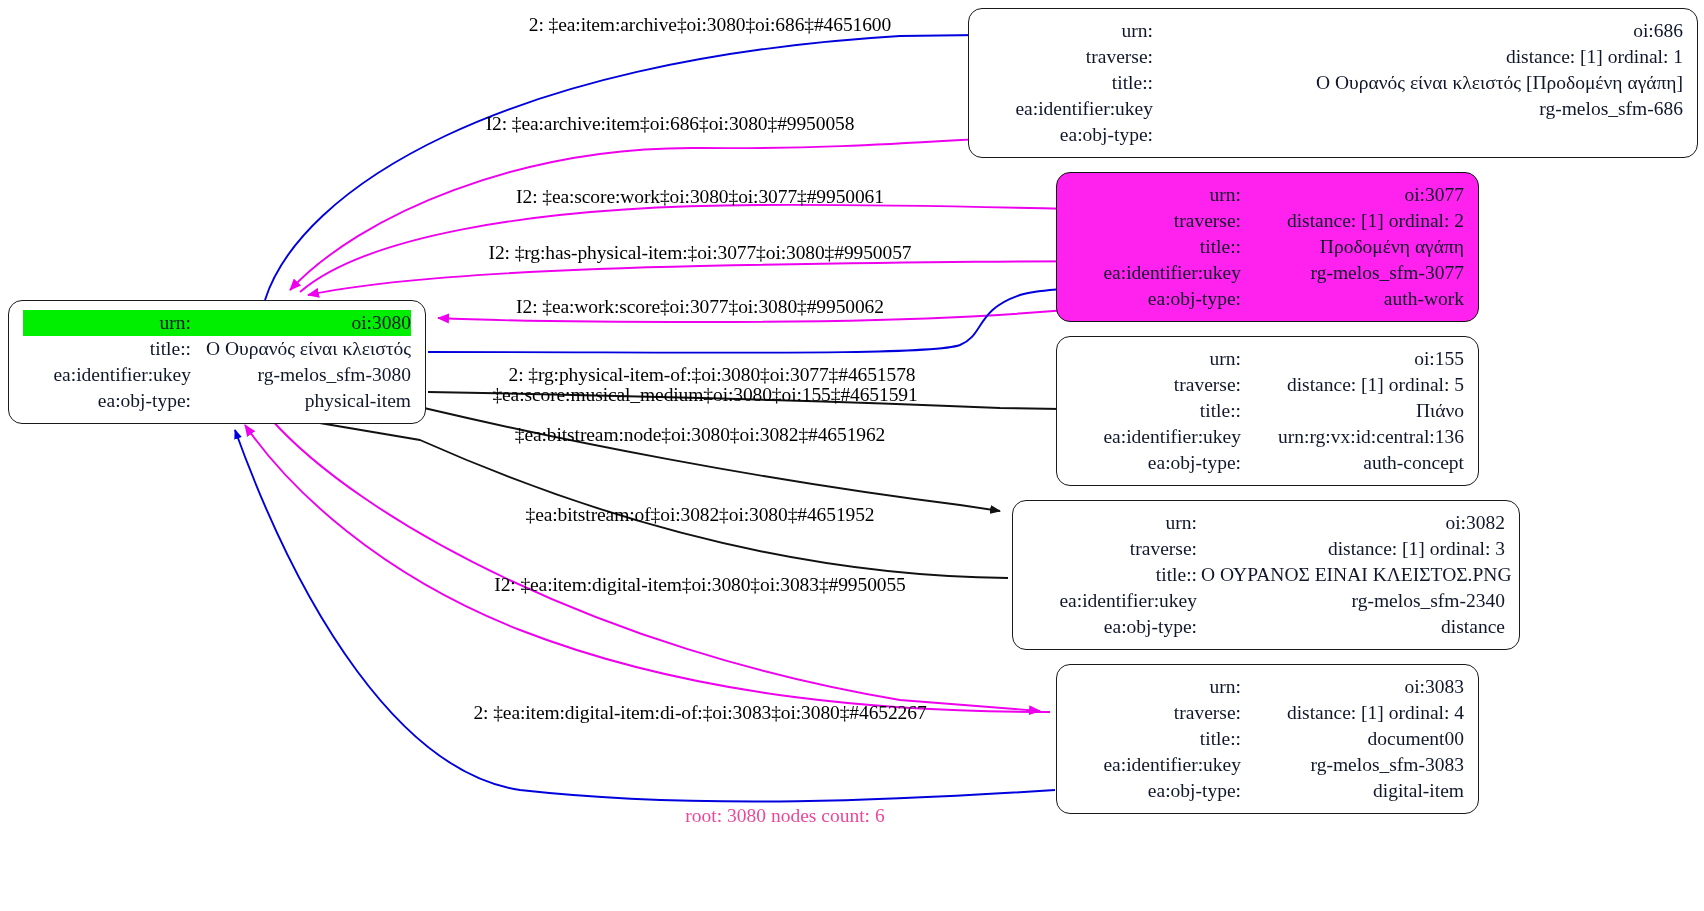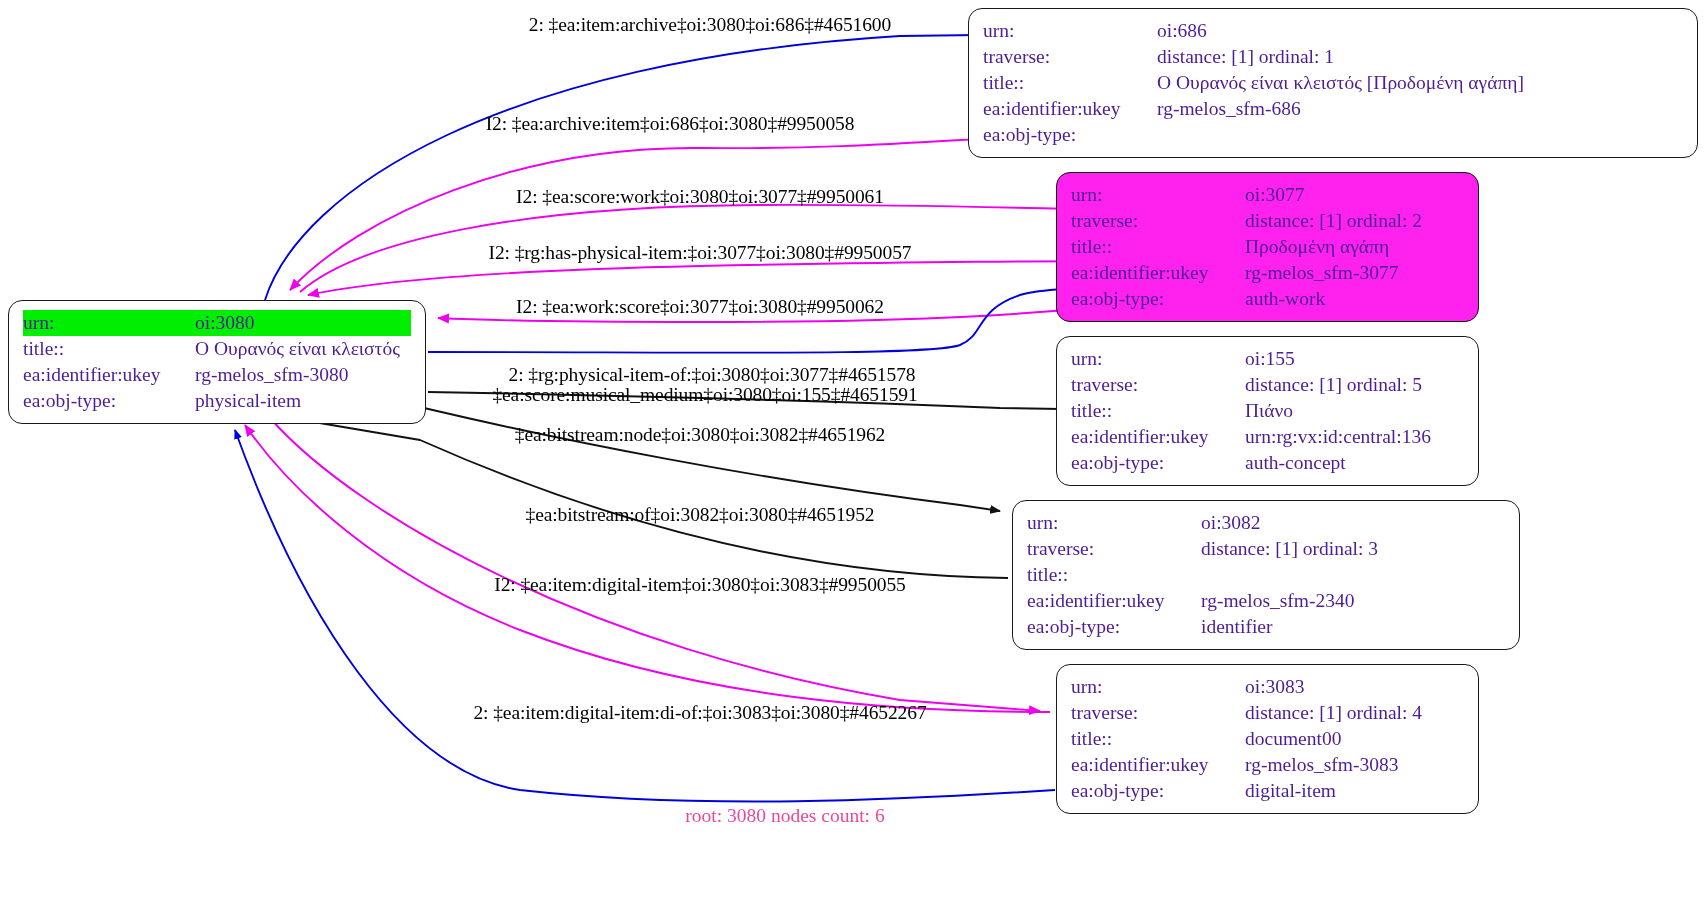--- a/index.html
+++ b/index.html
@@ -34,21 +34,22 @@
   .node-box.magenta {
     background: #ff22ee;
     border-color: #111111;
   }
   .node-row {
     display: flex;
     align-items: baseline;
     white-space: nowrap;
     line-height: 26px;
     font-size: 19.5px;
-    color: #4c1d95;
+    color: #0f172a;
+    text-align: right;
   }
   .node-key {
     flex: 0 0 auto;
     min-width: 168px;
     padding-right: 4px;
   }
   .node-val {
     flex: 1 1 auto;
     white-space: nowrap;
   }
@@ -211,28 +212,29 @@
     <div class="node-row">
       <span class="node-key wide-key">urn:</span>
       <span class="node-val">oi:3082</span>
     </div>
     <div class="node-row">
       <span class="node-key wide-key">traverse:</span>
       <span class="node-val">distance: [1]     ordinal: 3</span>
     </div>
     <div class="node-row">
       <span class="node-key wide-key">title::</span>
+      <span class="node-val">Ο ΟΥΡΑΝΟΣ ΕΙΝΑΙ ΚΛΕΙΣΤΟΣ.PNG</span>
     </div>
     <div class="node-row">
       <span class="node-key wide-key">ea:identifier:ukey</span>
       <span class="node-val">rg-melos_sfm-2340</span>
     </div>
     <div class="node-row">
       <span class="node-key wide-key">ea:obj-type:</span>
-      <span class="node-val">identifier</span>
+      <span class="node-val">distance</span>
     </div>
   </div>
 
   <div class="node-box" style="left:1056px; top:664px; width:423px;">
     <div class="node-row">
       <span class="node-key wide-key">urn:</span>
       <span class="node-val">oi:3083</span>
     </div>
     <div class="node-row">
       <span class="node-key wide-key">traverse:</span>

